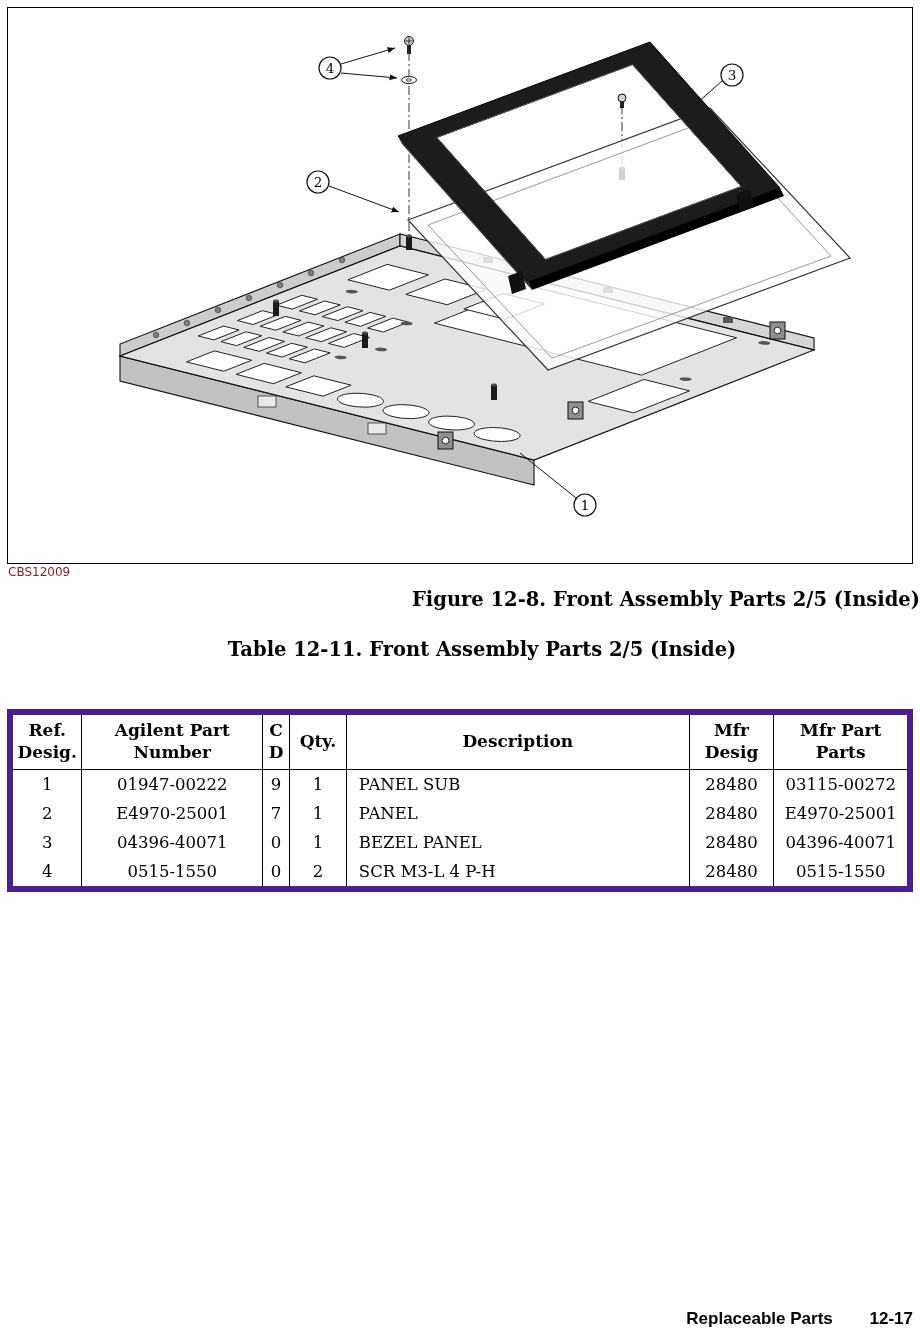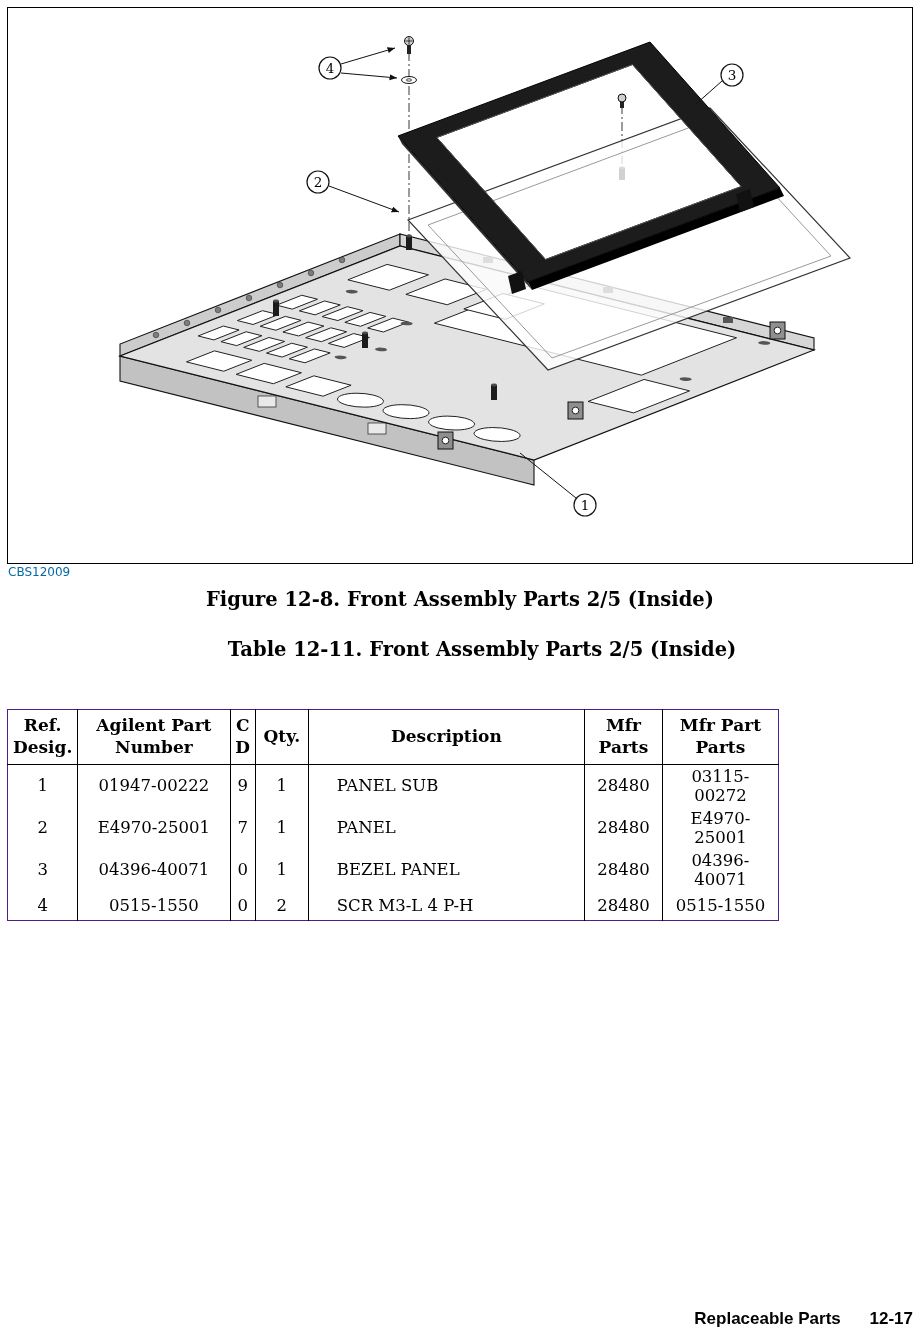--- a/index.html
+++ b/index.html
@@ -11,40 +11,40 @@
     box-sizing:border-box;
     margin:7px 0 0 7px;
     width:906px; height:557px;
     border:1.5px solid #000;
     background:#fff;
     overflow:hidden;
   }
   .figure-code {
     margin:1px 0 0 8px;
     font-family:"DejaVu Sans", sans-serif;
-    font-size:12px; color:#0369a1;
+    font-size:12px; color:#7f1d1d;
   }
   .figure-caption {
     margin-top:9px;
-    text-align:center;
+    text-align:right;
     font-weight:bold;
     font-size:19.5px;
   }
   .table-title {
     margin-top:27px;
     margin-bottom:10px;
     text-align:center;
     font-weight:bold;
     font-size:19.5px;
     padding-left:44px;
   }
   table.parts-table {
-    width:772px; margin-left:7px;
+    width:906px; margin-left:7px;
     border-collapse:collapse;
-    border:1px solid #4c1d95;
+    border:6px solid #4c1d95;
     font-size:16.5px;
     margin-top:48px;
   }
   table.parts-table th {
     border-left:1.2px solid #000;
     border-bottom:1.5px solid #000;
     font-weight:bold;
     white-space:pre-line;
     text-align:center;
     padding:5px 3px;
@@ -53,29 +53,29 @@
   }
   table.parts-table td {
     border-left:1.2px solid #000;
     text-align:center;
     padding:2px 4px;
     height:25px;
     vertical-align:middle;
   }
   table.parts-table th:first-child,
   table.parts-table td:first-child { border-left:none; }
-  table.parts-table td.desc { text-align:left; padding-left:28px; }
+  table.parts-table td.desc { text-align:left; padding-left:12px; }
   .page-footer {
     position:absolute;
     right:7px; bottom:9px;
     font-family:"Liberation Sans", sans-serif;
     font-weight:700;
     font-size:17px;
   }
-  .page-footer .pgnum { margin-left:24px; }
+  .page-footer .pgnum { margin-left:32px; }
   
   .dashline { stroke:#222; stroke-width:0.9; stroke-dasharray:9 3 2 3; fill:none; }
   .leader { stroke:#111; stroke-width:1; fill:none; }
   .callout-circle { fill:#fff; stroke:#111; stroke-width:1.2; }
   .callout-num { font-family:"DejaVu Serif", serif; font-size:13.5px; text-anchor:middle; fill:#000; }
 </style>
 </head>
 <body>
 
 <div class="page">
@@ -258,21 +258,21 @@
       <tr>
         <th>Ref.
 Desig.</th>
         <th>Agilent Part
 Number</th>
         <th>C
 D</th>
         <th>Qty.</th>
         <th>Description</th>
         <th>Mfr
-Parts</th>
+Desig</th>
         <th>Mfr Part
 Parts</th>
       </tr>
     </thead>
     <tbody>
       <tr>
         <td>1</td>
         <td>01947-00222</td>
         <td>9</td>
         <td>1</td>

